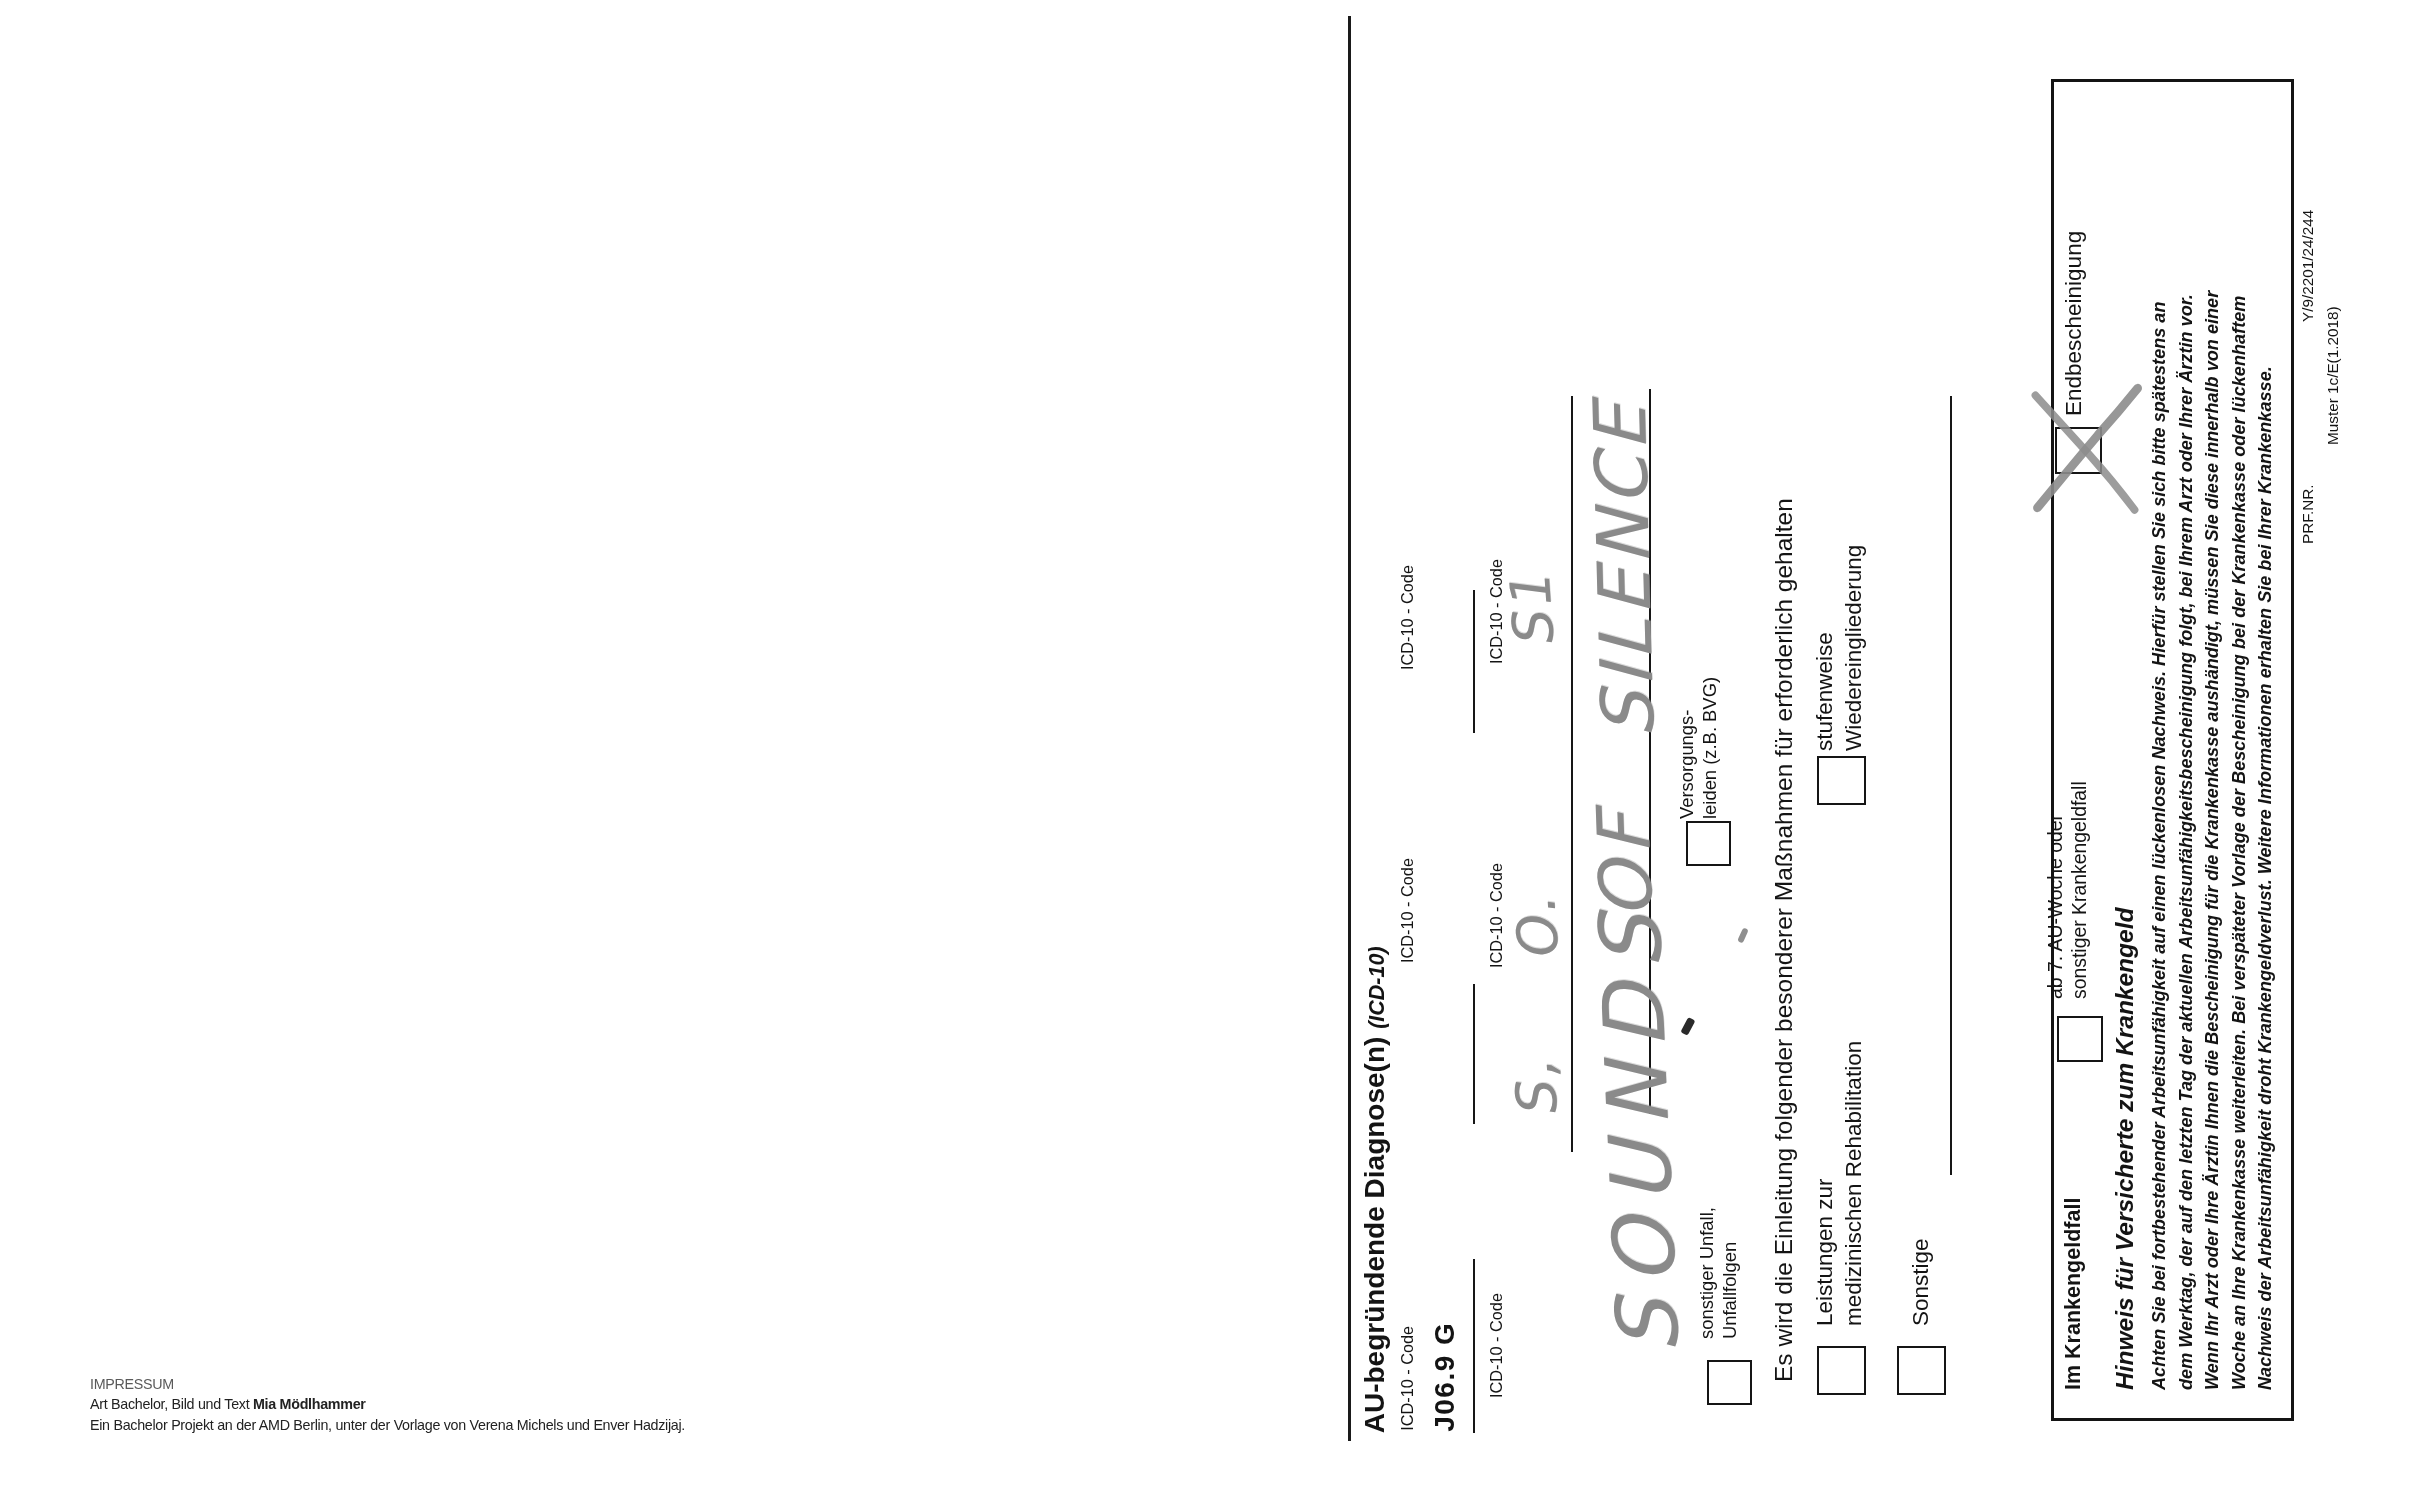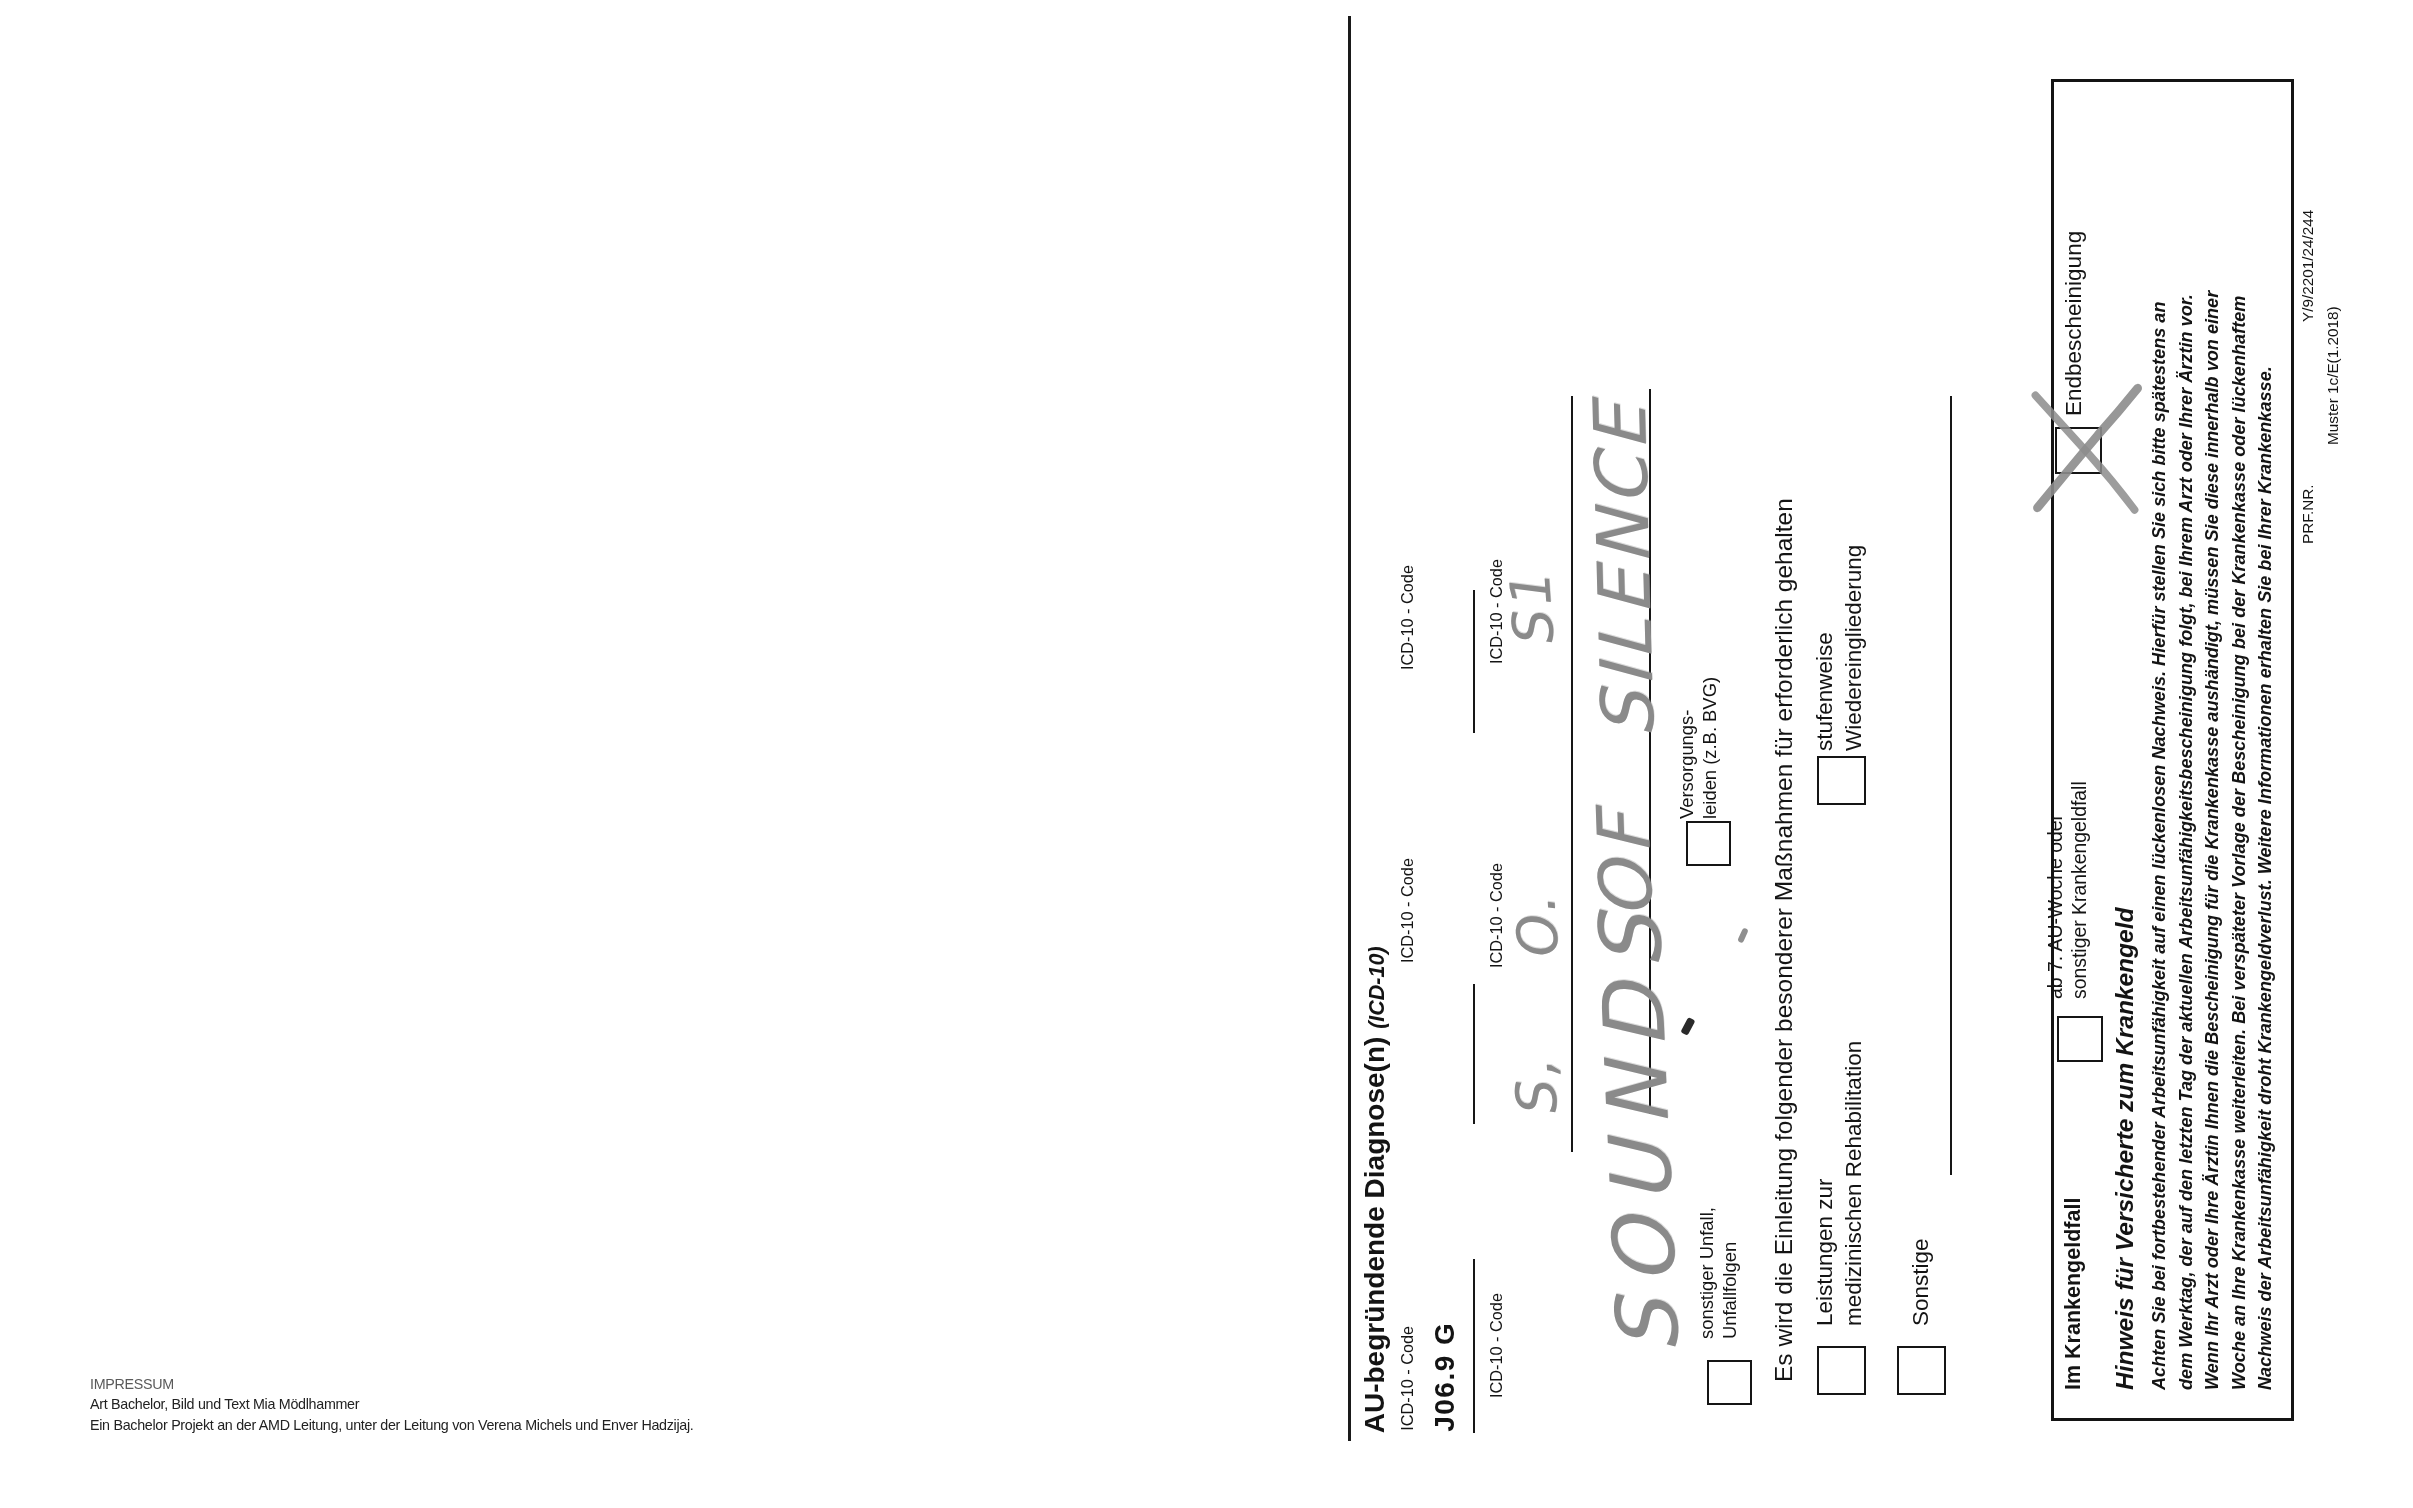--- a/index.html
+++ b/index.html
@@ -3,21 +3,21 @@
 <meta charset="utf-8">
 <style>
   html,body{margin:0;padding:0;}
   body{width:2413px;height:1509px;background:#ffffff;overflow:hidden;
        font-family:"Liberation Sans",sans-serif;color:#141414;}
   .abs{position:absolute;}
   
   .impressum{left:90px;top:1374px;font-size:14.3px;line-height:20.4px;color:#222;
              letter-spacing:-0.3px;}
   .impressum .muted{color:#5a5a5a;}
-  .impressum b{font-weight:400;}
+  .impressum b{font-weight:700;}
   
   .form{left:1348px;top:1441px;width:1425px;height:1053px;
         transform:rotate(-90deg);transform-origin:0 0;
         border-top:3.6px solid #1a1a1a;background:transparent;}
   .form *{position:absolute;}
   .hdr{font-size:28px;font-weight:700;white-space:nowrap;}
   .hdr .icd{font-style:italic;font-size:21.5px;font-weight:700;}
   .lbl{font-size:16.3px;font-weight:400;white-space:nowrap;}
   .code-val{font-size:28px;font-weight:700;letter-spacing:1.5px;white-space:nowrap;}
   .rule{background:#161616;height:2px;}
@@ -42,21 +42,21 @@
   .pcode{font-size:55px;letter-spacing:3.1px;transform:rotate(-4deg);}
   .pmark{background:#8f8f8f;border-radius:3.1px;}
   .pdark{background:#2a2a2a;border-radius:2.6px;}
 </style>
 </head>
 <body>
 
 <div class="abs impressum">
   <div class="muted">IMPRESSUM</div>
   <div><span>Art Bachelor, Bild und Text </span><b>Mia Mödlhammer</b></div>
-  <div>Ein Bachelor Projekt an der AMD Leitung, unter der Leitung von Verena Michels und Enver Hadzijaj.</div>
+  <div>Ein Bachelor Projekt an der AMD Berlin, unter der Vorlage von Verena Michels und Enver Hadzijaj.</div>
 </div>
 
 <div class="abs form">
 
   <div class="hdr" style="left:7.7px;top:8.2px;">
     <span style="position:static;">AU-begründende Diagnose(n)</span>
     <span class="icd" style="position:static;">(ICD-10)</span>
   </div>
 
   <div class="lbl" style="left:10.2px;top:47px;">ICD-10 - Code</div>

